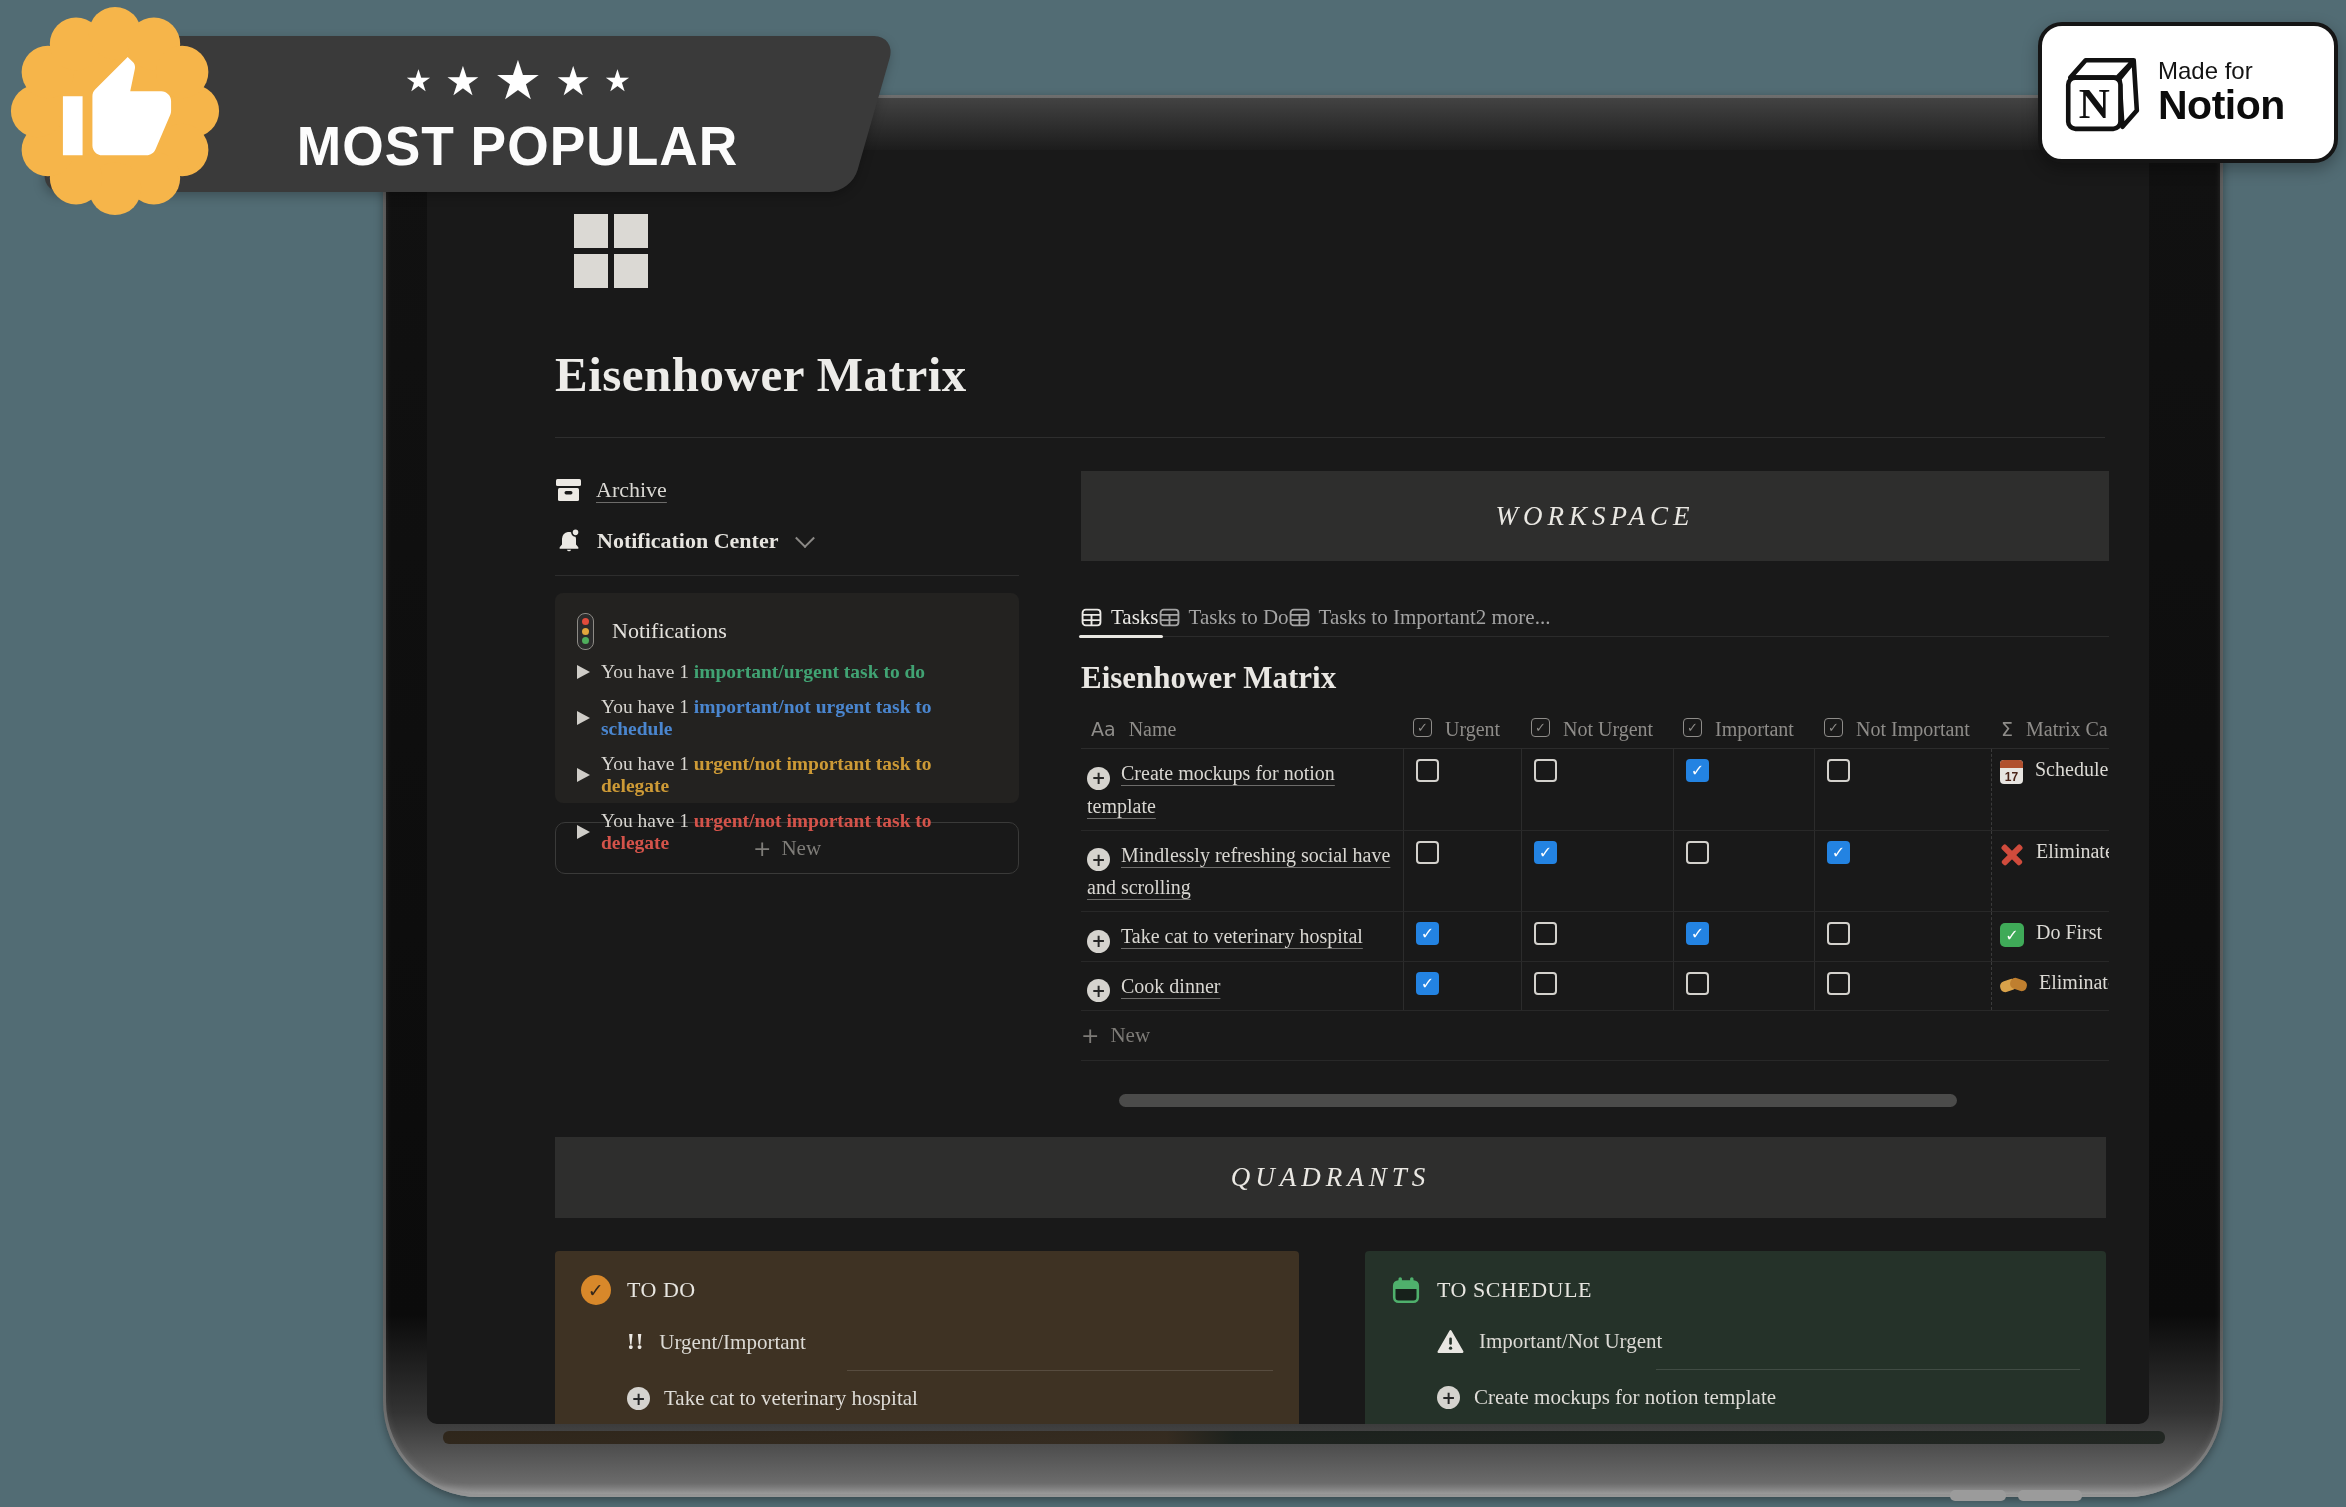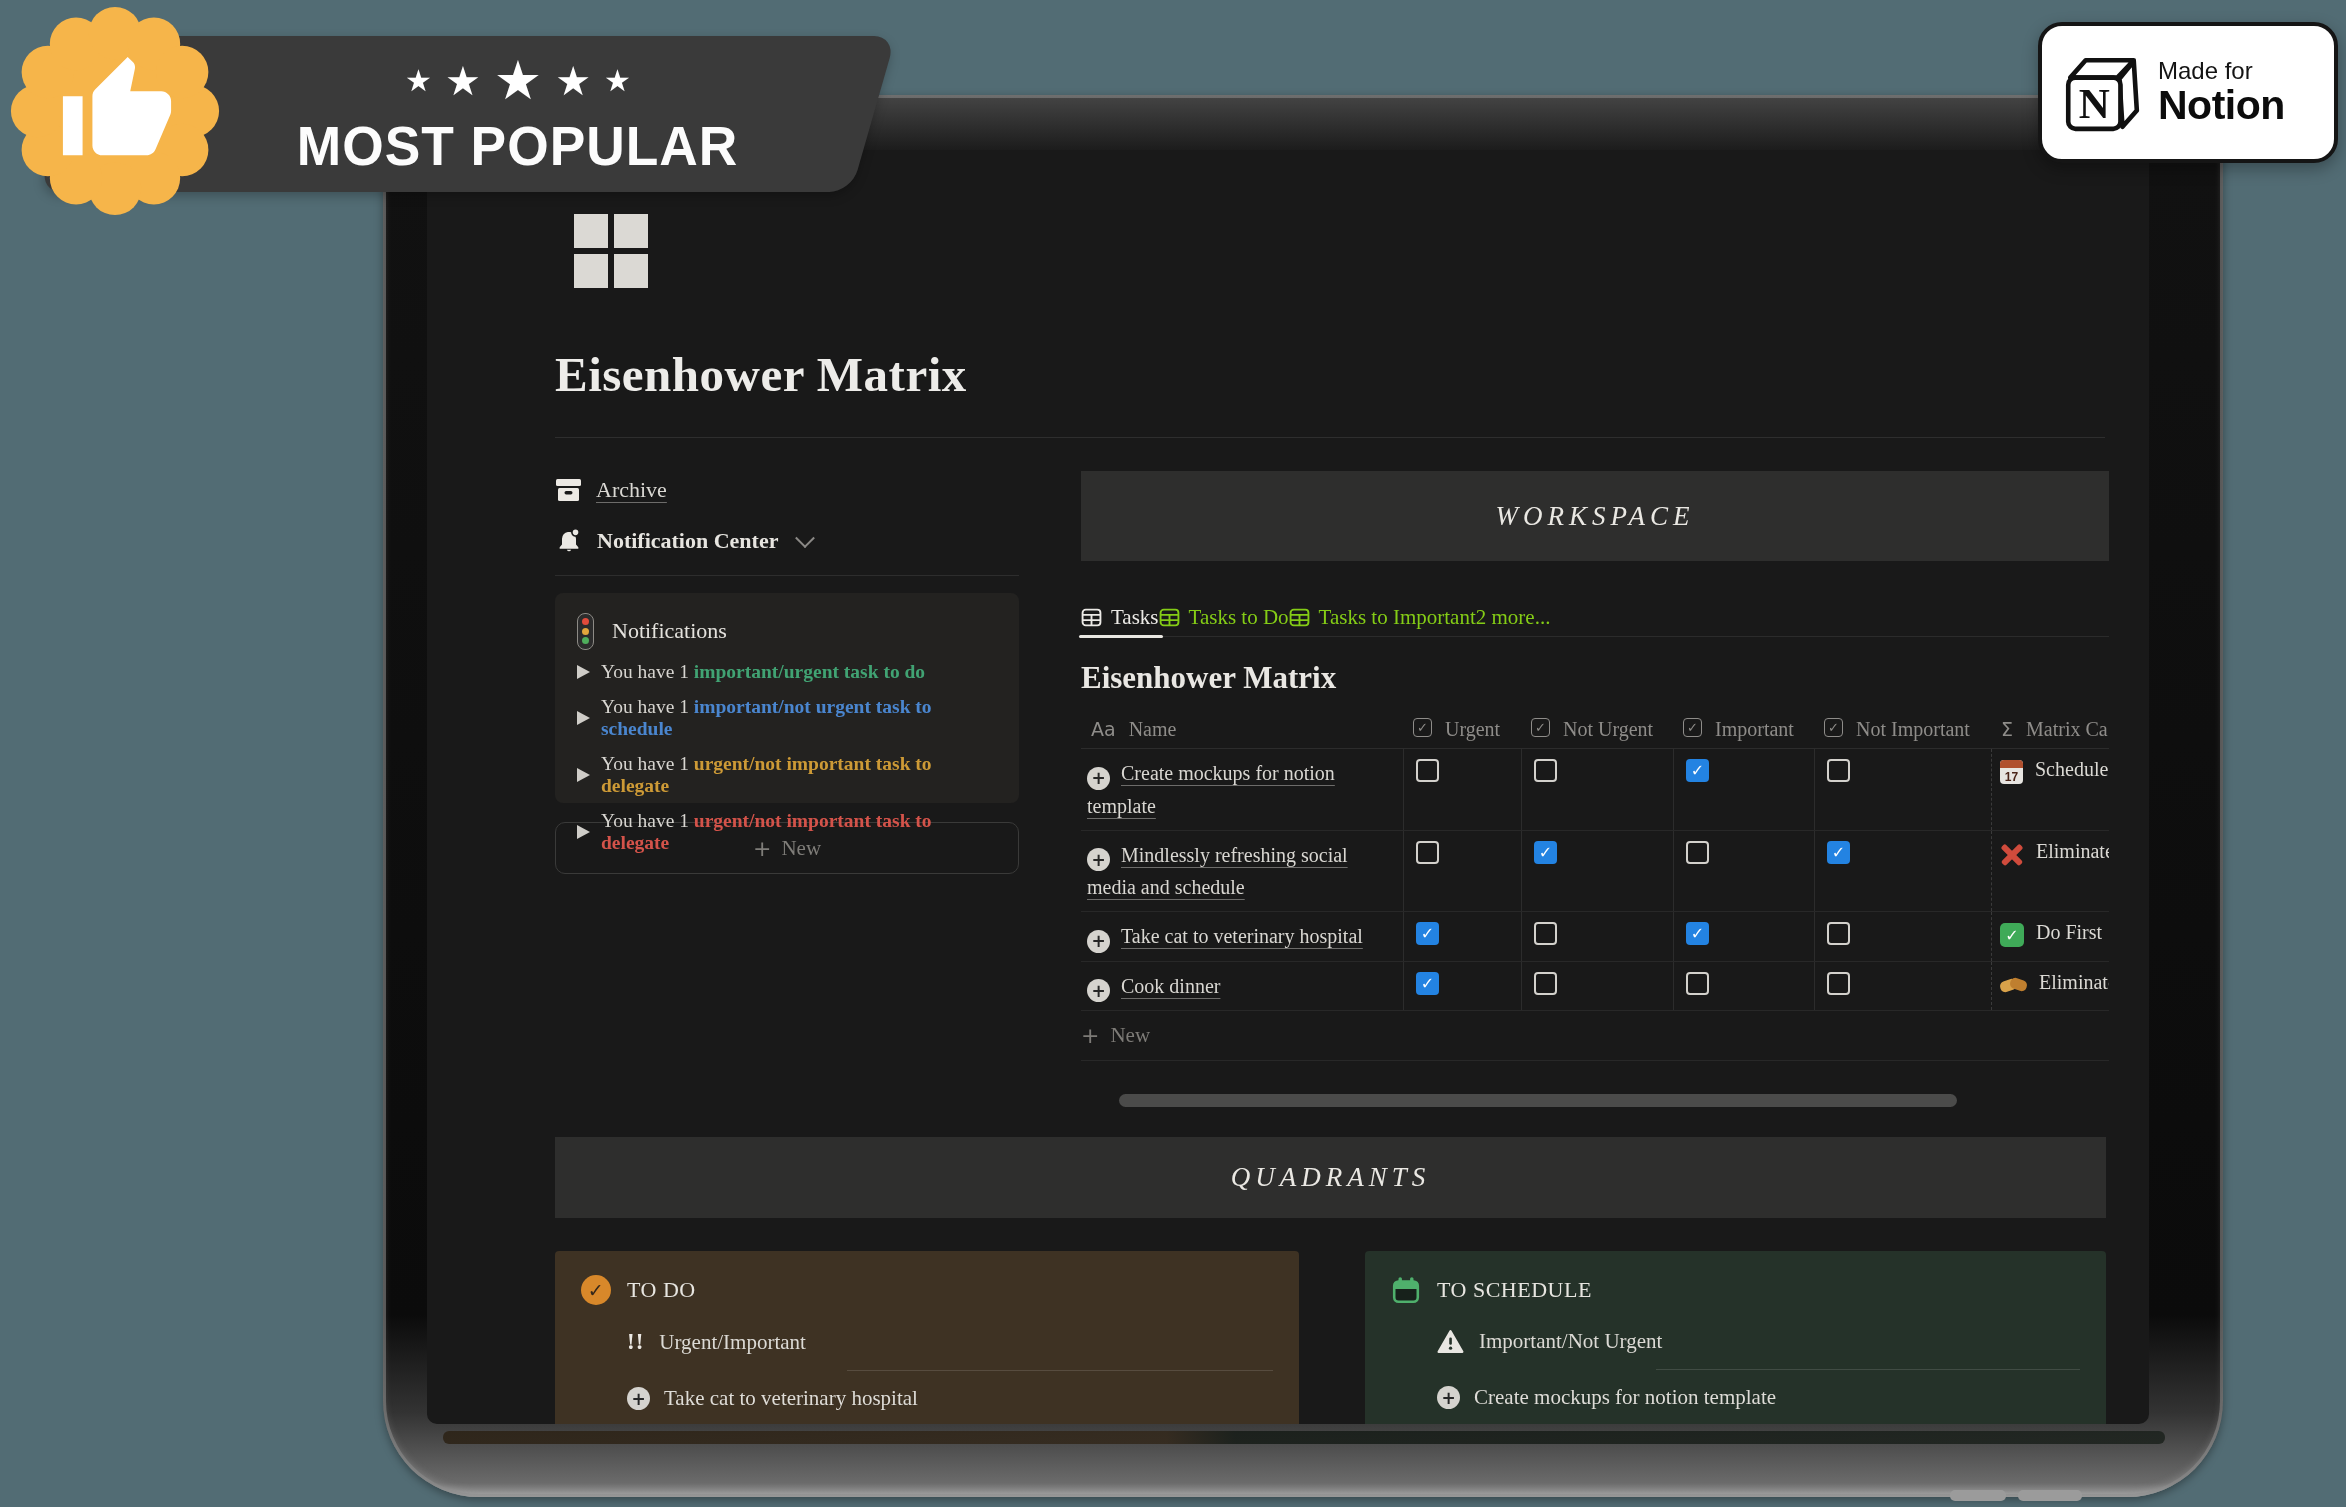--- a/index.html
+++ b/index.html
@@ -52,21 +52,21 @@
     display:flex;align-items:center;justify-content:center;gap:10px;cursor:pointer;box-sizing:border-box;}
 
   
   .right-col{position:absolute;left:654px;top:321px;width:1028px;}
   .banner{background:#2e2e2d;display:flex;align-items:center;justify-content:center;
     font-style:italic;font-size:27px;letter-spacing:5px;color:#eae8e3;}
   .ws-banner{height:90px;}
   .tabs{margin-top:37px;height:38px;display:flex;align-items:center;
     border-bottom:1px solid #2b2b2b;}
   .tab{position:relative;height:38px;display:flex;align-items:center;gap:9px;font-size:21px;
-    color:#84cc16;cursor:pointer;}
+    color:#a3a3a3;cursor:pointer;}
   .tab svg{stroke:currentColor;}
   .tab.active{color:#eceae6;}
   .tab.active::after{content:"";position:absolute;left:-2px;right:-4px;bottom:-2px;height:3.5px;
     background:#e9e7e2;border-radius:2px;}
   .tbl-title{margin:23px 0 0 0;font-size:31px;font-weight:bold;color:#e9e7e3;}
   .table{margin-top:14px;width:1028px;overflow:hidden;}
   .hrow{display:flex;height:38px;align-items:center;color:#8e8c89;font-size:20px;
     border-bottom:1px solid #2c2c2c;}
   .hcell{display:flex;align-items:flex-start;gap:13px;box-sizing:border-box;padding-left:10px;flex:0 0 auto;white-space:nowrap;}
   .hic{font-size:19px;color:#8e8c89;font-family:"DejaVu Sans",sans-serif;}
@@ -292,21 +292,21 @@
               </div>
               <div class="cell catcell" style="width:170px">
                 <span class="emj emj-cal">
                   <span class="cal-top"></span>
                   <span class="cal-num">17</span>
                 </span>
                 <span>Schedule</span>
               </div>
             </div>
             <div class="trow">
-              <div class="cell namecell" style="width:322px"><span class="open-ic">+</span><span class="row-link u">Mindlessly refreshing social media and schedule</span></div>
+              <div class="cell namecell" style="width:322px"><span class="open-ic">+</span><span class="row-link u">Mindlessly refreshing social have and scrolling</span></div>
               <div class="cell cbcell" style="width:118px">
                 <span class="cb off"></span>
               </div>
               <div class="cell cbcell" style="width:152px">
                 <span class="cb on">✓</span>
               </div>
               <div class="cell cbcell" style="width:141px">
                 <span class="cb off"></span>
               </div>
               <div class="cell cbcell" style="width:177px">

